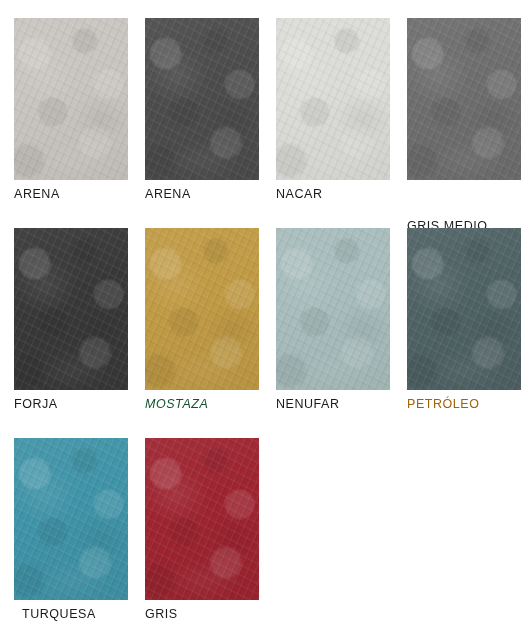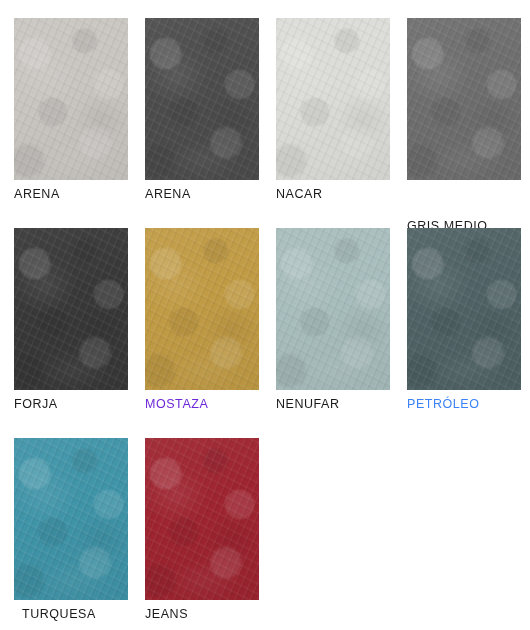--- a/index.html
+++ b/index.html
@@ -158,58 +158,58 @@
       <div class="swatch-label" style="color: rgb(26, 26, 26);">FORJA</div>
     </div>
 
     <div class="swatch-cell">
       <div class="swatch-chip" style="background-color: rgb(193, 155, 68);">
         <span class="tex-a"></span>
         <span class="tex-b"></span>
         <span class="tex-c"></span>
         <span class="tex-shade"></span>
       </div>
-      <div class="swatch-label" style="color: #6d28d9;">MOSTAZA</div>
+      <div class="swatch-label" style="color: #14532d; font-style: italic;">MOSTAZA</div>
     </div>
 
     <div class="swatch-cell">
       <div class="swatch-chip" style="background-color: rgb(168, 189, 189);">
         <span class="tex-a"></span>
         <span class="tex-b"></span>
         <span class="tex-c"></span>
         <span class="tex-shade"></span>
       </div>
       <div class="swatch-label" style="color: rgb(26, 26, 26);">NENUFAR</div>
     </div>
 
     <div class="swatch-cell">
       <div class="swatch-chip" style="background-color: rgb(79, 98, 101);">
         <span class="tex-a"></span>
         <span class="tex-b"></span>
         <span class="tex-c"></span>
         <span class="tex-shade"></span>
       </div>
-      <div class="swatch-label" style="color: #3b82f6;">PETRÓLEO</div>
+      <div class="swatch-label" style="color: #a16207;">PETRÓLEO</div>
     </div>
 
     <div class="swatch-cell">
       <div class="swatch-chip" style="background-color: rgb(63, 148, 168);">
         <span class="tex-a"></span>
         <span class="tex-b"></span>
         <span class="tex-c"></span>
         <span class="tex-shade"></span>
       </div>
       <div class="swatch-label" style="color: rgb(26, 26, 26); margin-left: 8px;">TURQUESA</div>
     </div>
 
     <div class="swatch-cell">
       <div class="swatch-chip" style="background-color: rgb(158, 36, 48);">
         <span class="tex-a"></span>
         <span class="tex-b"></span>
         <span class="tex-c"></span>
         <span class="tex-shade"></span>
       </div>
-      <div class="swatch-label" style="color: rgb(26, 26, 26);">JEANS</div>
+      <div class="swatch-label" style="color: rgb(26, 26, 26);">GRIS</div>
     </div>
 
 
   </div>
 </div>
 
 </body></html>

